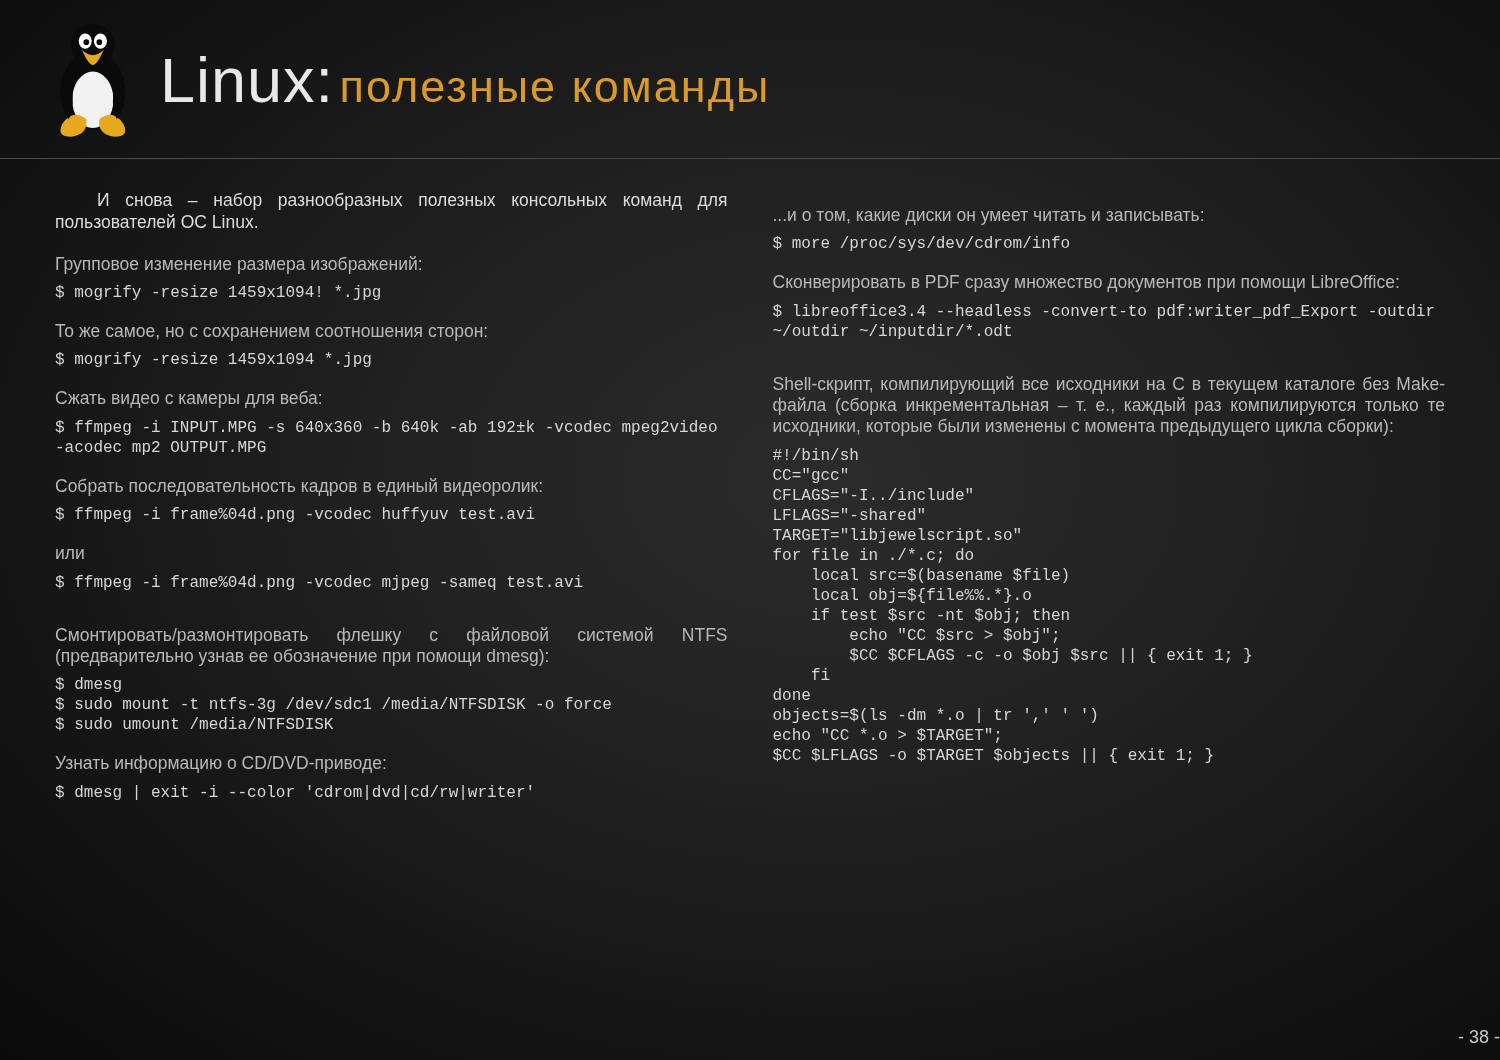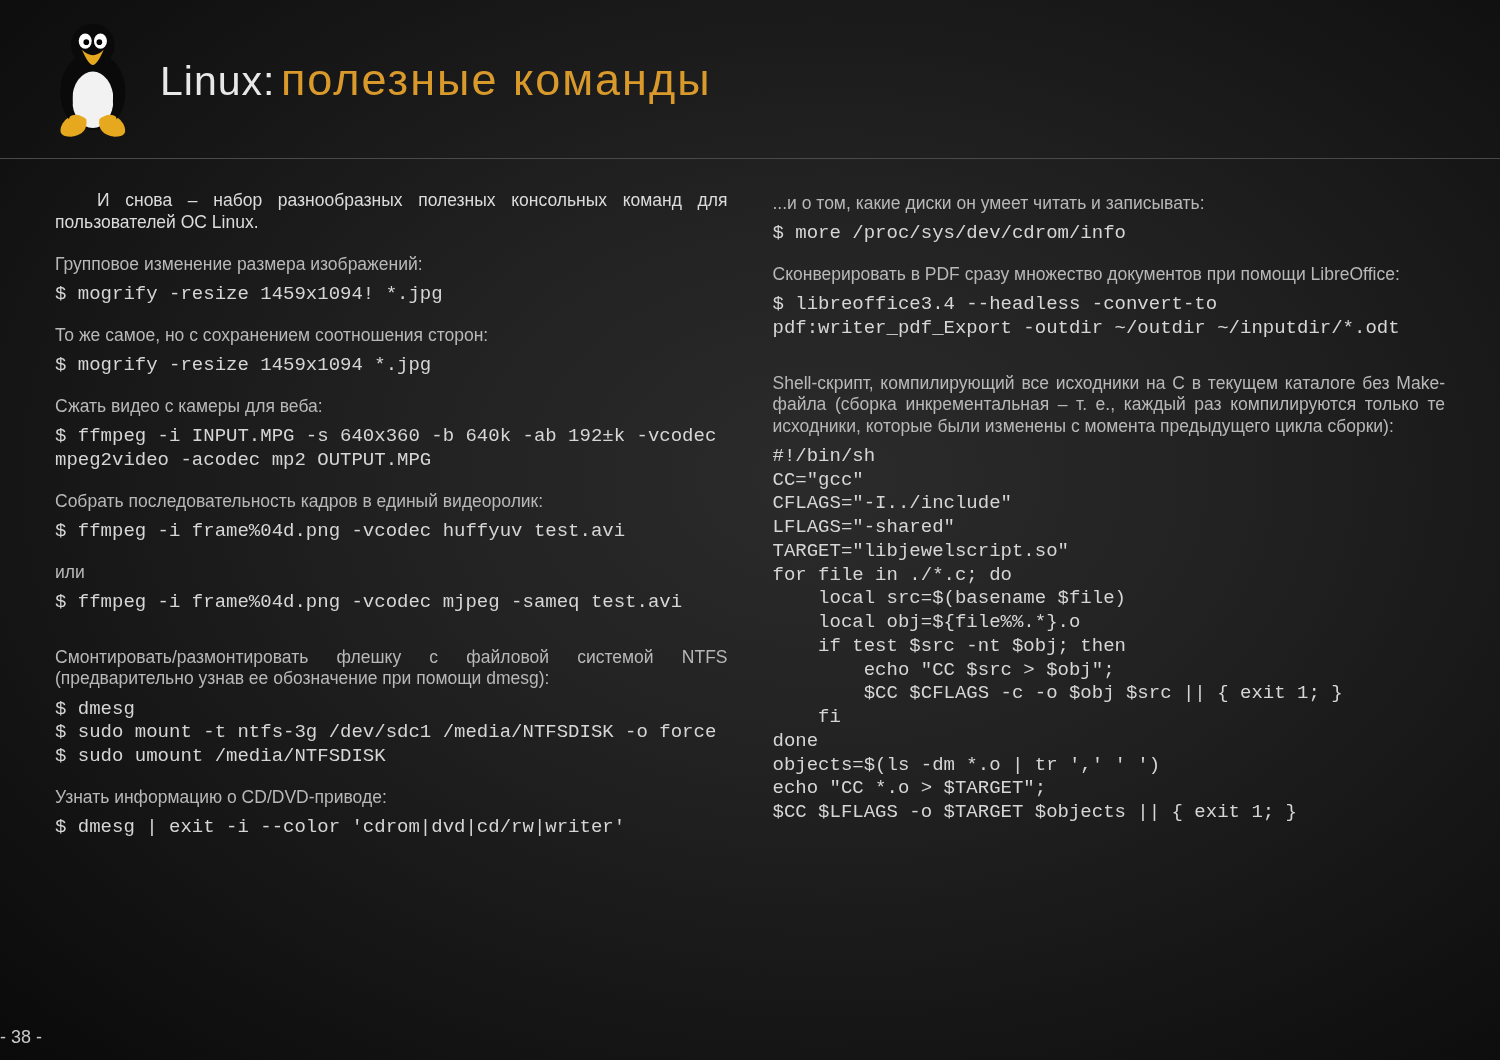--- a/index.html
+++ b/index.html
@@ -22,44 +22,44 @@
     flex: 0 0 110px;
     margin-right: 10px;
     margin-top: -5px;
   }
   .tux svg { width: 100%; height: 100%; }
   .title {
     font-weight: 300;
     letter-spacing: 1px;
     white-space: nowrap;
   }
-  .title .t1 { color: #e8e8e8; font-size: 41px; font-weight: 400; font-family: Arial, sans-serif; }
+  .title .t1 { color: #e8e8e8; font-size: 63px; font-weight: 400; font-family: Arial, sans-serif; }
   .title .t2 { color: #d99a2b; font-size: 45px; font-weight: 500; font-family: Arial, sans-serif; letter-spacing: 2px; }
   .columns {
     display: flex;
     padding: 30px 55px 0 55px;
     gap: 45px;
   }
   .col { flex: 1; font-size: 17.5px; line-height: 1.28; }
   .intro { color: #dcdcdc; text-align: justify; text-indent: 2.4em; margin-bottom: 20px; }
   .desc { color: #b8b8b8; margin: 18px 0 8px 0; line-height: 1.22; }
   .desc.justify { text-align: justify; margin-top: 32px; }
   .cmd {
     font-family: "Courier New", Courier, monospace;
     color: #d6d6d6;
-    font-size: 19px;
+    font-size: 16px;
     white-space: pre;
     line-height: 1.25;
     margin: 6px 0;
   }
   .page-num {
     position: absolute;
     bottom: 12px;
     left: 0; right: 0;
-    text-align: left;
+    text-align: right;
     color: #c8c8c8;
     font-size: 18px;
   }
 </style>
 </head>
 <body>
 
 <div class="page">
 
   <div class="header">
@@ -114,21 +114,21 @@
       <p class="desc justify">Смонтировать/размонтировать флешку с файловой системой NTFS (предварительно узнав ее обозначение при помощи dmesg):</p>
       <pre class="cmd">$ dmesg
 $ sudo mount -t ntfs-3g /dev/sdc1 /media/NTFSDISK -o force
 $ sudo umount /media/NTFSDISK</pre>
 
       <p class="desc">Узнать информацию о CD/DVD-приводе:</p>
       <pre class="cmd">$ dmesg | exit -i --color 'cdrom|dvd|cd/rw|writer'</pre>
     </div>
 
     <div class="col">
-      <p class="desc" style="margin-top:4px">...и о том, какие диски он умеет читать и записывать:</p>
+      <p class="desc" style="margin-top:16px">...и о том, какие диски он умеет читать и записывать:</p>
       <pre class="cmd">$ more /proc/sys/dev/cdrom/info</pre>
 
       <p class="desc">Сконверировать в PDF сразу множество документов при помощи LibreOffice:</p>
       <pre class="cmd" style="white-space:pre-wrap">$ libreoffice3.4 --headless -convert-to pdf:writer_pdf_Export -outdir ~/outdir ~/inputdir/*.odt</pre>
 
       <p class="desc justify">Shell-скрипт, компилирующий все исходники на C в текущем каталоге без Make-файла (сборка инкрементальная – т. е., каждый раз компилируются только те исходники, которые были изменены с момента предыдущего цикла сборки):</p>
       <pre class="cmd">#!/bin/sh
 CC="gcc"
 CFLAGS="-I../include"
 LFLAGS="-shared"

